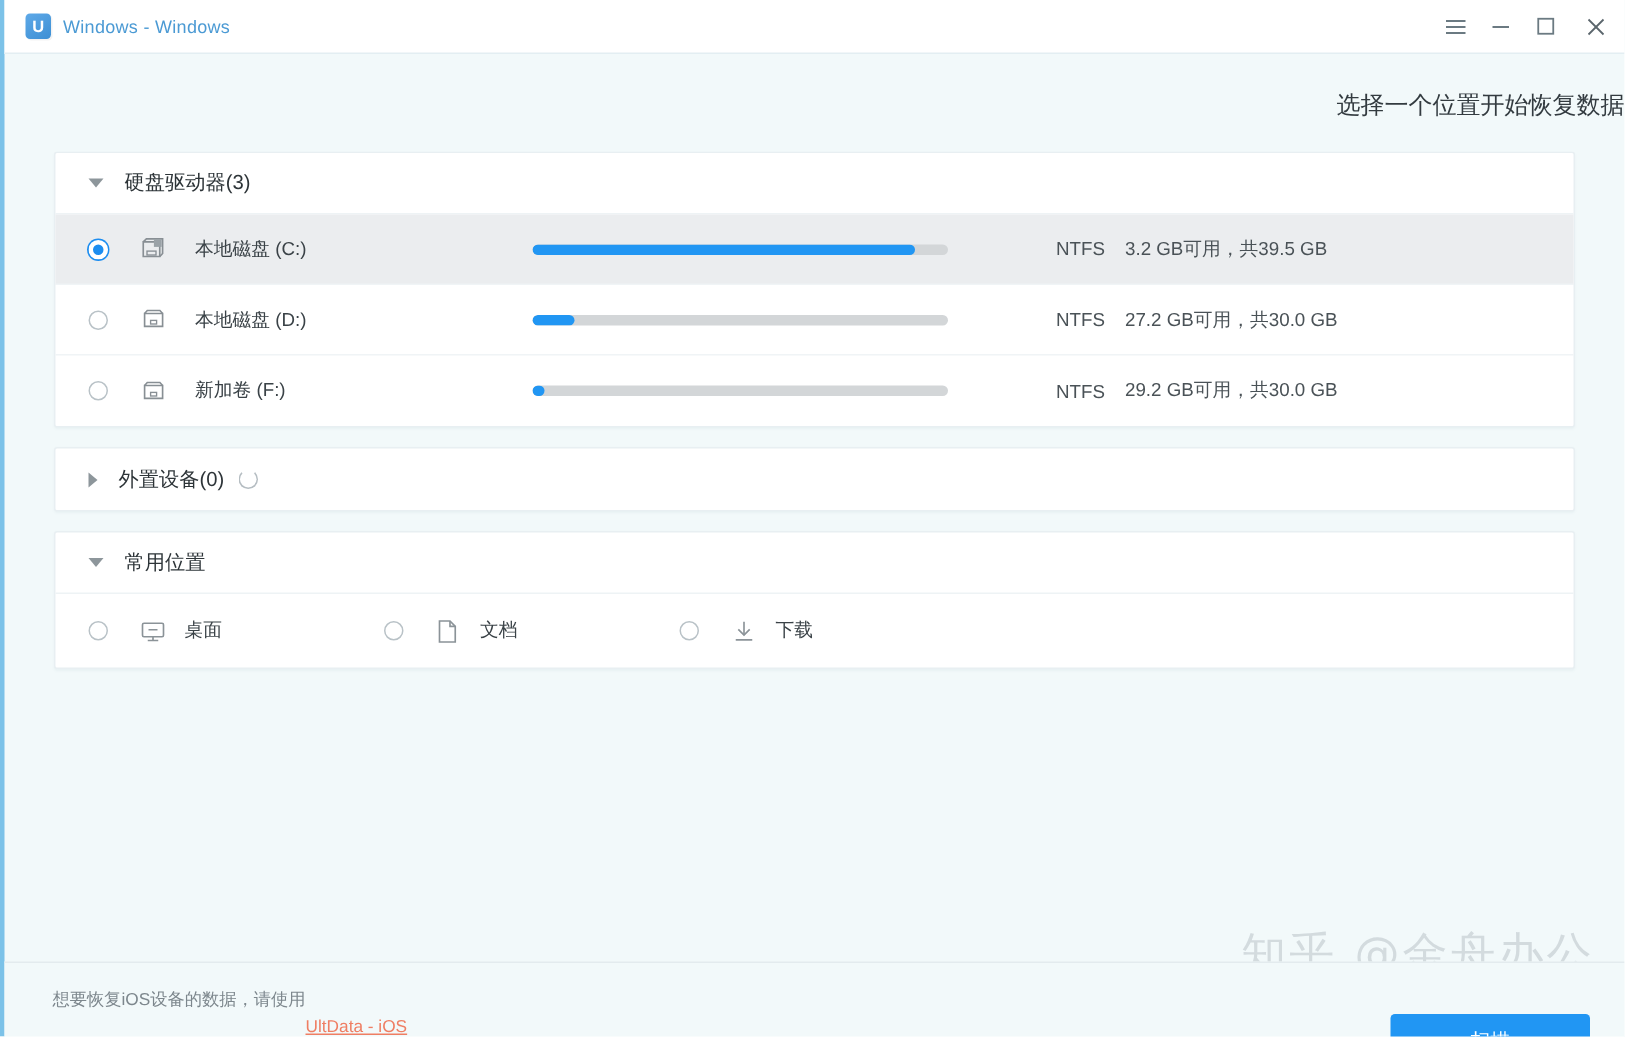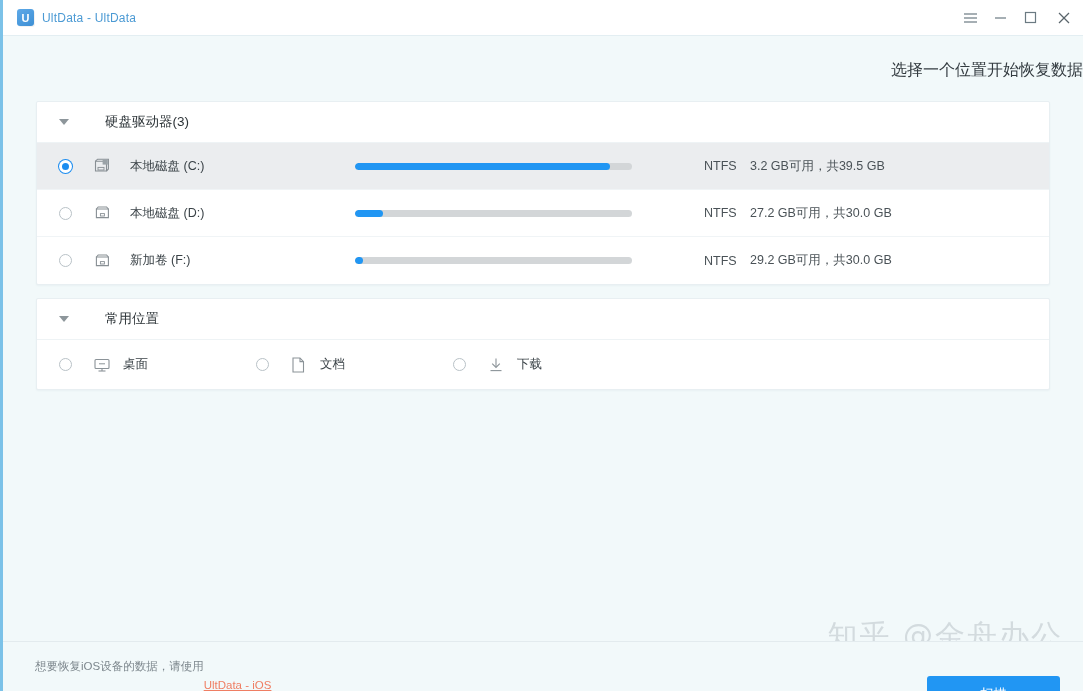--- a/index.html
+++ b/index.html
@@ -80,21 +80,20 @@
     box-shadow: 0 1px 2px rgba(60,90,110,0.05);
     margin-bottom: 13px;
   }
 
   .section-header {
     height: 41px;
     display: flex;
     align-items: center;
     padding-left: 22px;
     border-bottom: 1px solid #eef3f5;
-    gap: 22px;
   }
   .tri {
     width: 0; height: 0;
     margin-right: 14px;
   }
   .tri-down {
     border-left: 5px solid transparent;
     border-right: 5px solid transparent;
     border-top: 6px solid #8d969b;
   }
@@ -267,21 +266,21 @@
     display: block;
   }
 </style>
 </head>
 <body>
 
 <div class="app-window">
 
   <div class="titlebar">
     <div class="app-logo">U</div>
-    <div class="app-title">UltData - UltData</div>
+    <div class="app-title">Windows - Windows</div>
     <div class="win-controls">
       <div class="win-btn">
         <svg width="15" height="12" viewBox="0 0 15 12">
             <g stroke="#6b7a82" stroke-width="1.2">
               <line x1="1" y1="2" x2="14" y2="2"></line>
               <line x1="1" y1="6" x2="14" y2="6"></line>
               <line x1="1" y1="10" x2="14" y2="10"></line>
             </g>
           </svg>
       </div>
@@ -368,20 +367,29 @@
         </div>
         <div class="drive-name">新加卷 (F:)</div>
         <div class="usage-bar">
           <div class="usage-fill" style="width:3%"></div>
         </div>
         <div class="fs-label">NTFS</div>
         <div class="size-label">29.2 GB可用，共30.0 GB</div>
       </div>
     </div>
 
+    <div class="card">
+      <div class="section-header" style="border-bottom:none">
+        <span class="tri tri-right"></span>
+        <span class="section-title">外置设备(0)</span>
+        <span class="spinner-icon">
+          <span class="spin-ring"></span>
+        </span>
+      </div>
+    </div>
 
     <div class="card">
       <div class="section-header">
         <span class="tri tri-down"></span>
         <span class="section-title">常用位置</span>
       </div>
       <div class="locations-row">
 
         <div class="loc-item">
           <div class="radio-cell">

